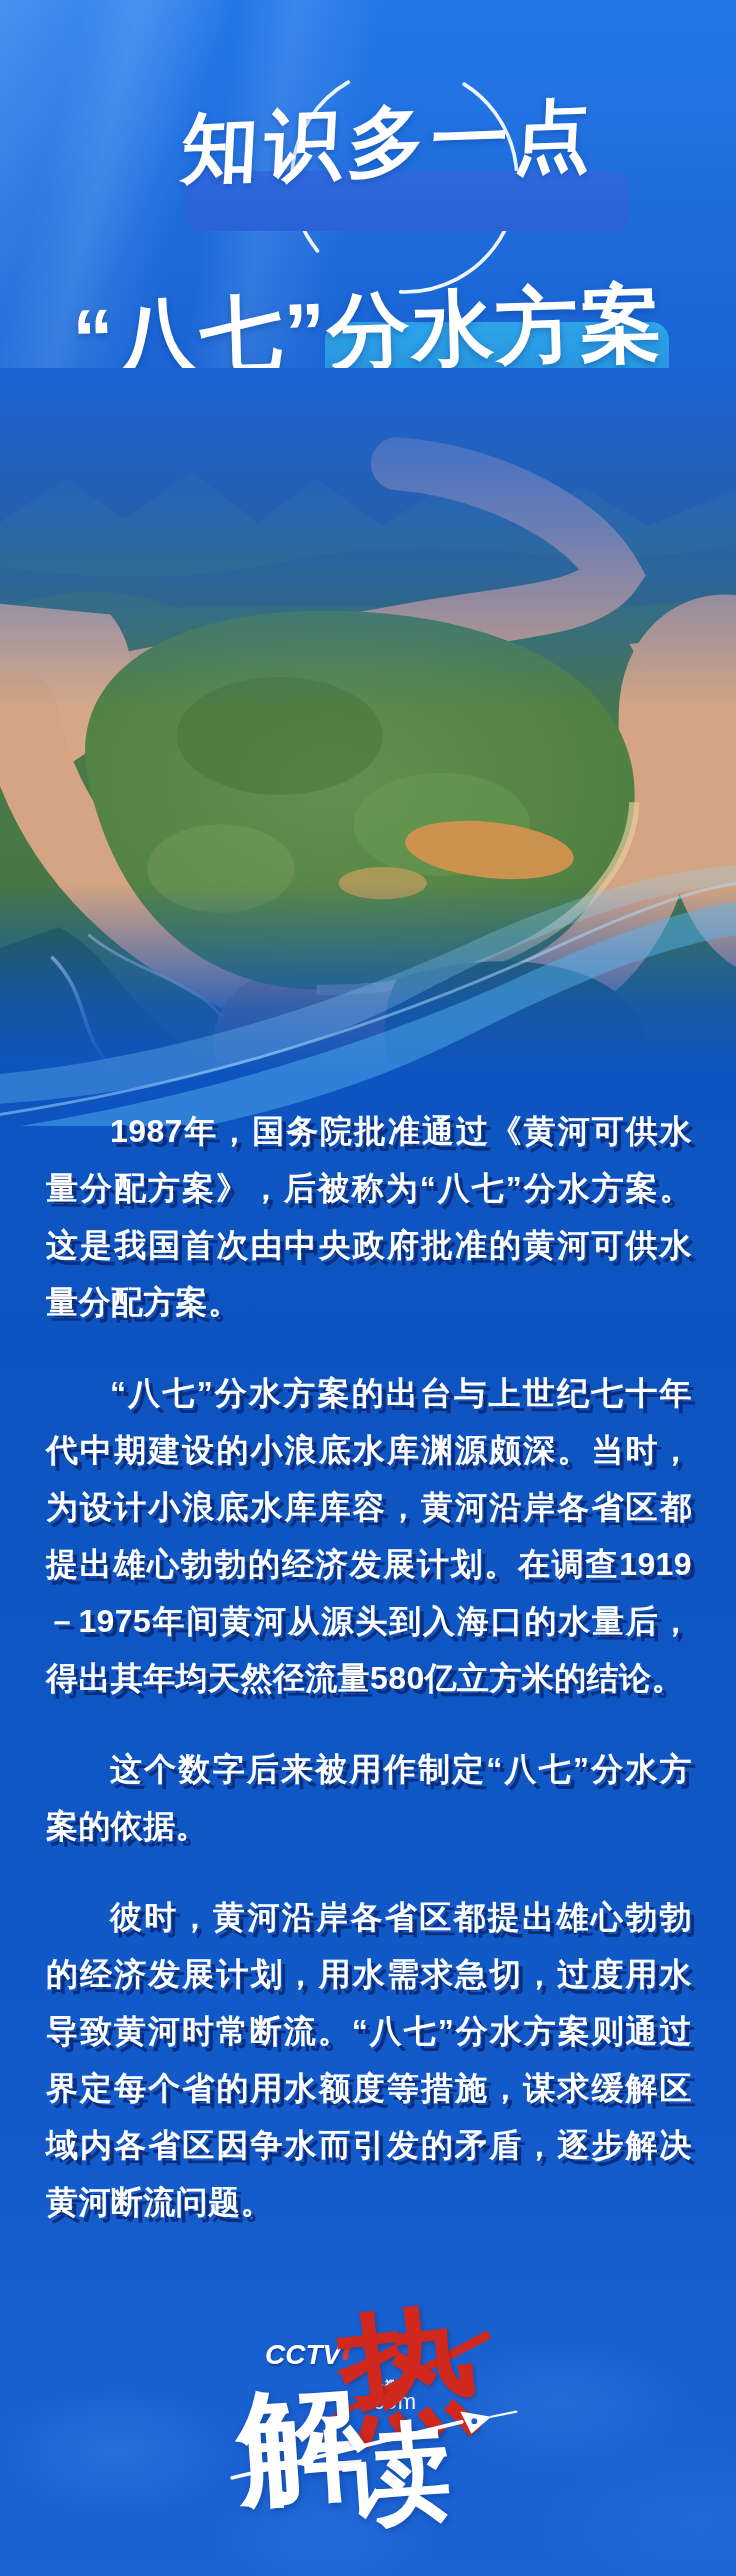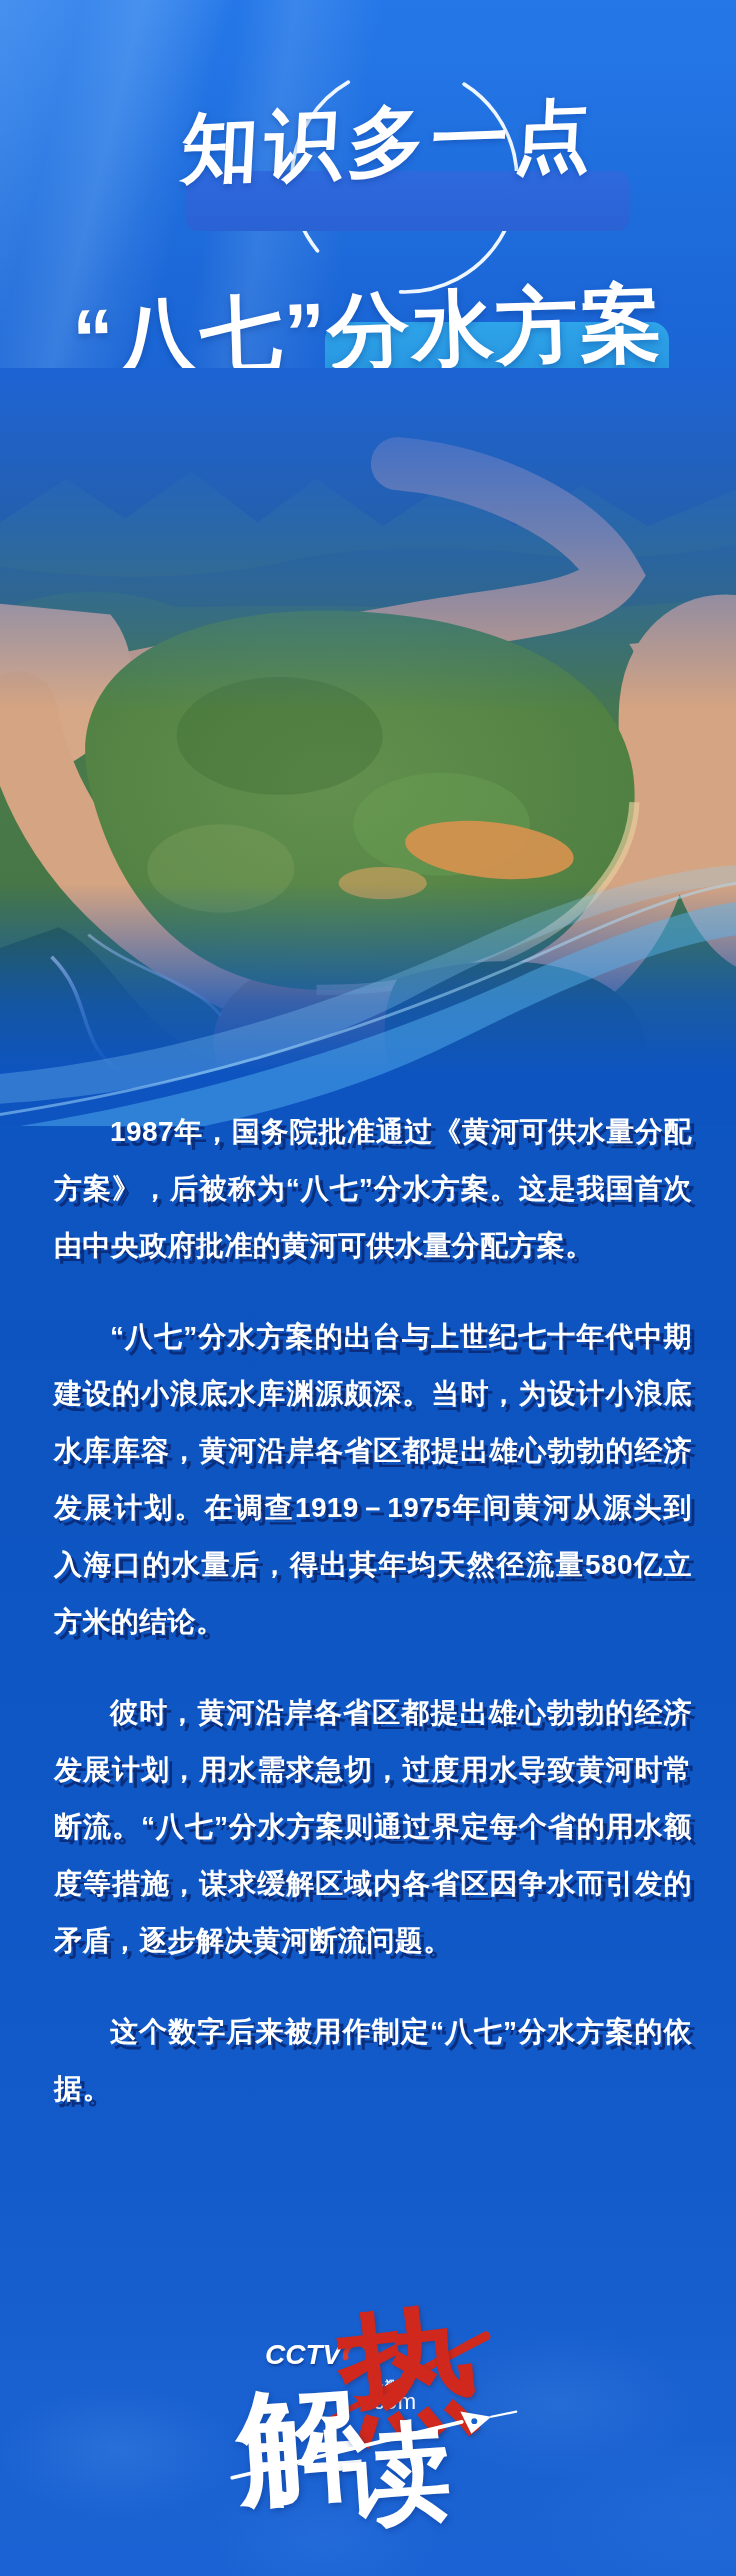--- a/index.html
+++ b/index.html
@@ -46,21 +46,21 @@
   }
   .main-title{
     left:14.7px;top:266px;width:707px;height:132px;
     color:#ffffff;font-size:82px;font-weight:900;letter-spacing:2.2px;
     text-align:center;line-height:130px;transform:rotate(-1.6deg);
     text-shadow:0 2.9px 7.4px rgba(6,45,130,.35);
   }
   
   .copy{left:46px;top:1103px;width:646px;}
   .copy p{
-    margin:0 0 34px 8px;color:#ffffff;font-size:28px;line-height:57px;
+    margin:0 0 34px 0;color:#ffffff;font-size:32px;line-height:57px;
     font-weight:700;text-indent:2em;text-align:justify;letter-spacing:0.4px;
     text-shadow:4.4px 5.2px 0 #0a2e7d;
   }
   
   .cctv{left:265px;top:2339px;display:flex;align-items:flex-start;color:#fff;justify-content:space-between;}
   .cctv-word{font-size:28px;font-weight:900;font-style:italic;letter-spacing:0px;line-height:32px;text-shadow:0.7px 1.5px 2.2px rgba(5,35,110,.5);}
   .cctv-swirl{width:19px;height:19px;border:5.9px solid #e23a2c;border-bottom-color:transparent;border-radius:50%;transform:rotate(25deg);margin:1.5px -1.5px 0 1.5px;}
   .cctv-col{display:flex;flex-direction:column;margin-left:2.9px;margin-top:40px;}
   .cctv-site{font-size:10.3px;font-weight:700;letter-spacing:1.5px;line-height:11.8px;}
   .cctv-com{font-size:22px;font-weight:400;line-height:22px;letter-spacing:0.7px;}
@@ -155,22 +155,22 @@
     <rect x="0" y="0" width="1000" height="1030" fill="url(#gBotTint)"></rect>
 
     <path d="M -5,1035 C 230,1000 480,930 700,830 C 830,770 930,735 1005,725 L 1005,770 C 900,785 790,830 620,915 C 420,1015 200,1050 -5,1075 Z" fill="#59b8f5" opacity="0.45"></path>
     <path d="M -5,960 C 200,940 420,880 640,780 C 790,710 920,680 1005,675 L 1005,700 C 880,710 740,760 560,855 C 380,950 170,990 -5,1000 Z" fill="#8fd6ff" opacity="0.28"></path>
     <path d="M -5,1015 C 260,975 520,895 760,785 C 880,730 960,705 1005,700" stroke="#aee2ff" stroke-width="4" fill="none" opacity="0.5"></path>
   </svg>
 
   <div class="abs copy">
     <p>1987年，国务院批准通过《黄河可供水量分配方案》，后被称为“八七”分水方案。这是我国首次由中央政府批准的黄河可供水量分配方案。</p>
     <p>“八七”分水方案的出台与上世纪七十年代中期建设的小浪底水库渊源颇深。当时，为设计小浪底水库库容，黄河沿岸各省区都提出雄心勃勃的经济发展计划。在调查1919－1975年间黄河从源头到入海口的水量后，得出其年均天然径流量580亿立方米的结论。</p>
+    <p>这个数字后来被用作制定“八七”分水方案的依据。</p>
     <p>彼时，黄河沿岸各省区都提出雄心勃勃的经济发展计划，用水需求急切，过度用水导致黄河时常断流。“八七”分水方案则通过界定每个省的用水额度等措施，谋求缓解区域内各省区因争水而引发的矛盾，逐步解决黄河断流问题。</p>
-    <p>这个数字后来被用作制定“八七”分水方案的依据。</p>
   </div>
 
   <div class="abs texture-bottom"></div>
 
   <div class="abs cctv">
     <span class="cctv-word">CCTV</span>
     <span class="cctv-swirl"></span>
     <span class="cctv-col">
       <span class="cctv-site">央视网</span>
       <span class="cctv-com">com</span>

